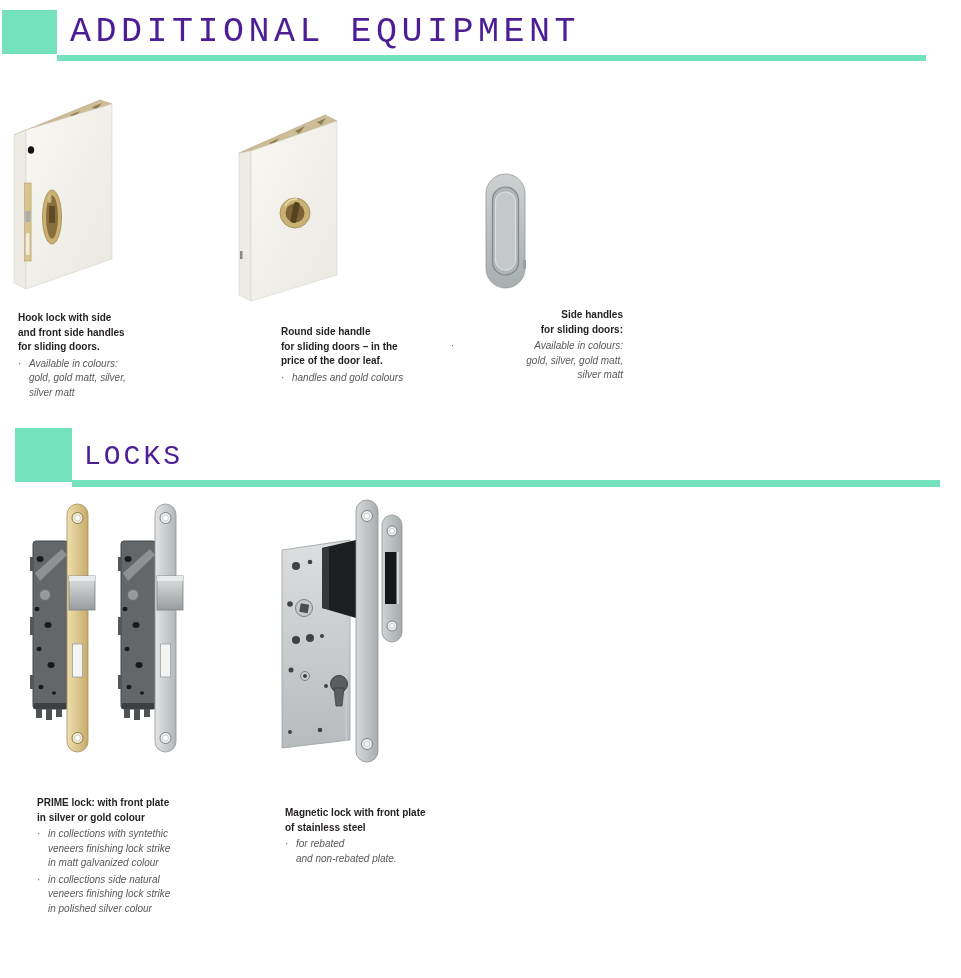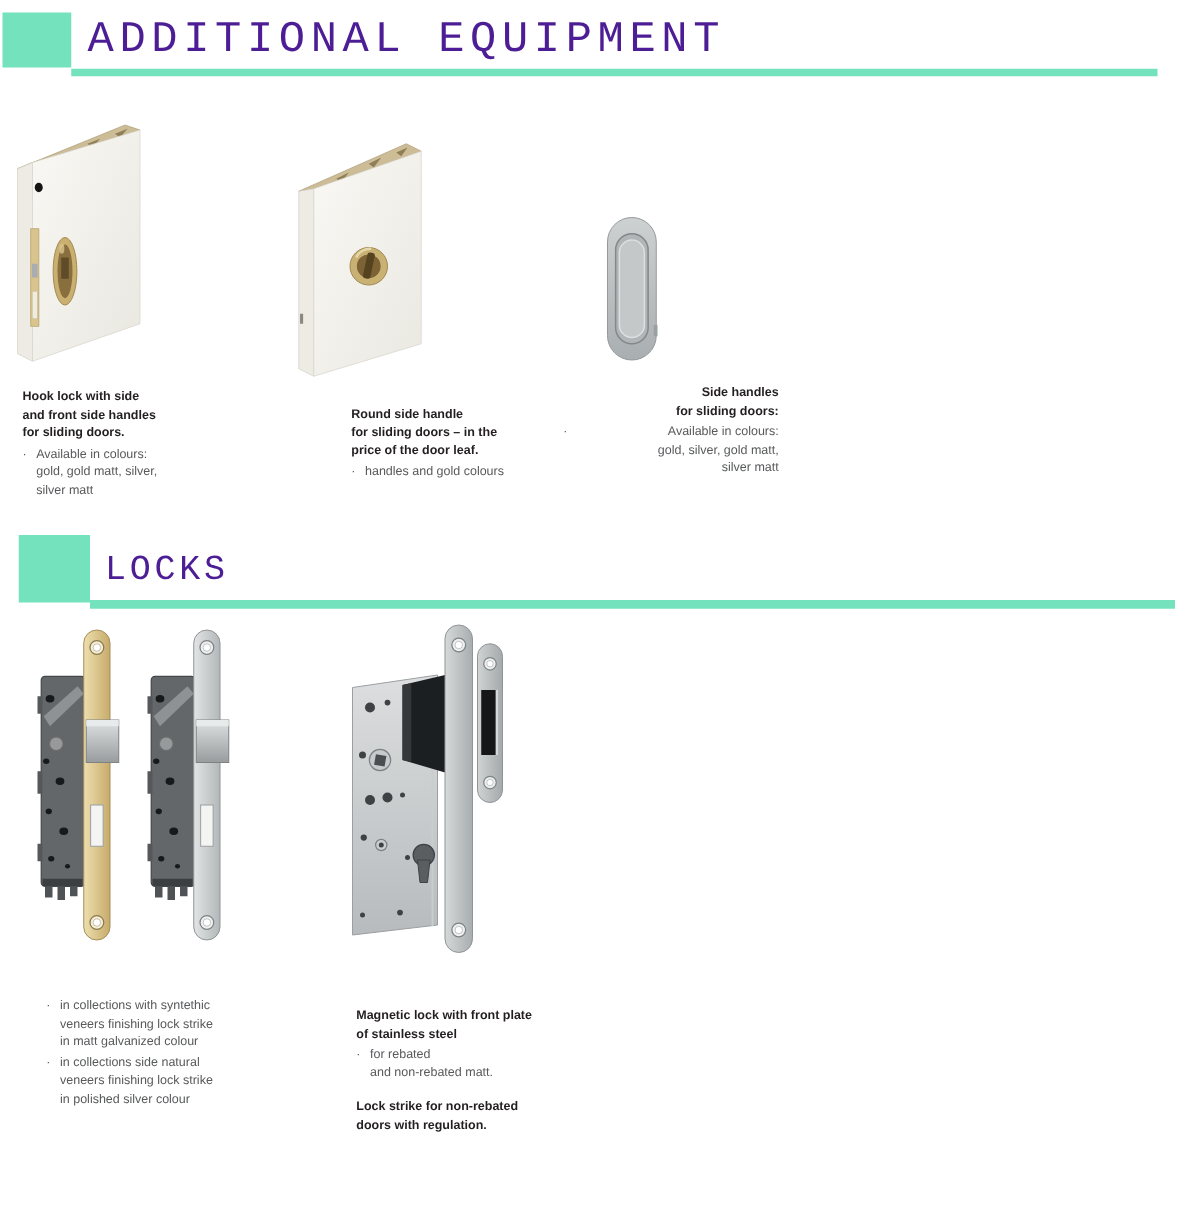--- a/index.html
+++ b/index.html
@@ -8,21 +8,21 @@
   .accent-square{position:absolute;background:#73e2bd;}
   .divider{position:absolute;background:#73e2bd;}
   .sec-title{position:absolute;color:#4c1d95;font-family:Liberation Mono, monospace;
              font-weight:400;white-space:nowrap;}
   #title-equipment{left:70px;top:12px;font-size:35px;letter-spacing:4.5px;line-height:40px;}
   #title-locks{left:84px;top:434px;font-size:28px;letter-spacing:3px;line-height:46px;}
   .pblock{position:absolute;font-size:10px;line-height:14.5px;color:#58595b;}
   .phead{font-weight:700;color:#231f20;white-space:pre-line;}
   .bullet{display:flex;margin-top:2px;}
   .bullet .dot{flex:0 0 11px;width:11px;color:#58595b;}
-  .bullet .bt{white-space:pre-line;flex:1;}
+  .bullet .bt{white-space:pre-line;flex:1;font-style:italic;}
   .ppara{font-weight:700;color:#231f20;white-space:pre-line;margin-top:13px;}
   .prod-img{position:absolute;}
 </style>
 </head>
 <body>
 
 <div id="page">
 
   <div class="divider" style="left:57px;top:55px;width:869px;height:6px;"></div>
   <div class="accent-square" style="left:2px;top:10px;width:55px;height:44px;"></div>
@@ -240,39 +240,39 @@
     <rect x="106" y="25" width="20" height="127" rx="10" fill="url(#mstrike)" stroke="#8f9496" stroke-width="0.8"></rect>
     <circle cx="116" cy="41" r="5" fill="#eef0ef" stroke="#7d8284"></circle>
     <circle cx="116" cy="41" r="2.6" fill="#ffffff" stroke="#aeb3b5" stroke-width="0.6"></circle>
     <circle cx="116" cy="136" r="5" fill="#eef0ef" stroke="#7d8284"></circle>
     <circle cx="116" cy="136" r="2.6" fill="#ffffff" stroke="#aeb3b5" stroke-width="0.6"></circle>
     <rect x="109" y="62" width="14" height="52" fill="#141617"></rect>
     <rect x="120.5" y="62" width="2.5" height="52" fill="#d5d8d9"></rect>
   </svg>
 
   <div class="pblock" style="left:37px;top:796px;width:200px;">
+    <div class="phead">PRIME lock: with front plate
+in silver or gold colour</div>
     <div class="bullet">
       <span class="dot">·</span>
       <span class="bt">in collections with syntethic
 veneers finishing lock strike
 in matt galvanized colour</span>
     </div>
     <div class="bullet">
       <span class="dot">·</span>
       <span class="bt">in collections side natural
 veneers finishing lock strike
 in polished silver colour</span>
     </div>
   </div>
 
   <div class="pblock" style="left:285px;top:806px;width:215px;">
     <div class="phead">Magnetic lock with front plate
 of stainless steel</div>
     <div class="bullet">
       <span class="dot">·</span>
       <span class="bt">for rebated
-and non-rebated matt.</span>
-    </div>
-    <div class="ppara">Lock strike for non-rebated
-doors with regulation.</div>
+and non-rebated plate.</span>
+    </div>
   </div>
 
 </div>
 
 </body></html>

